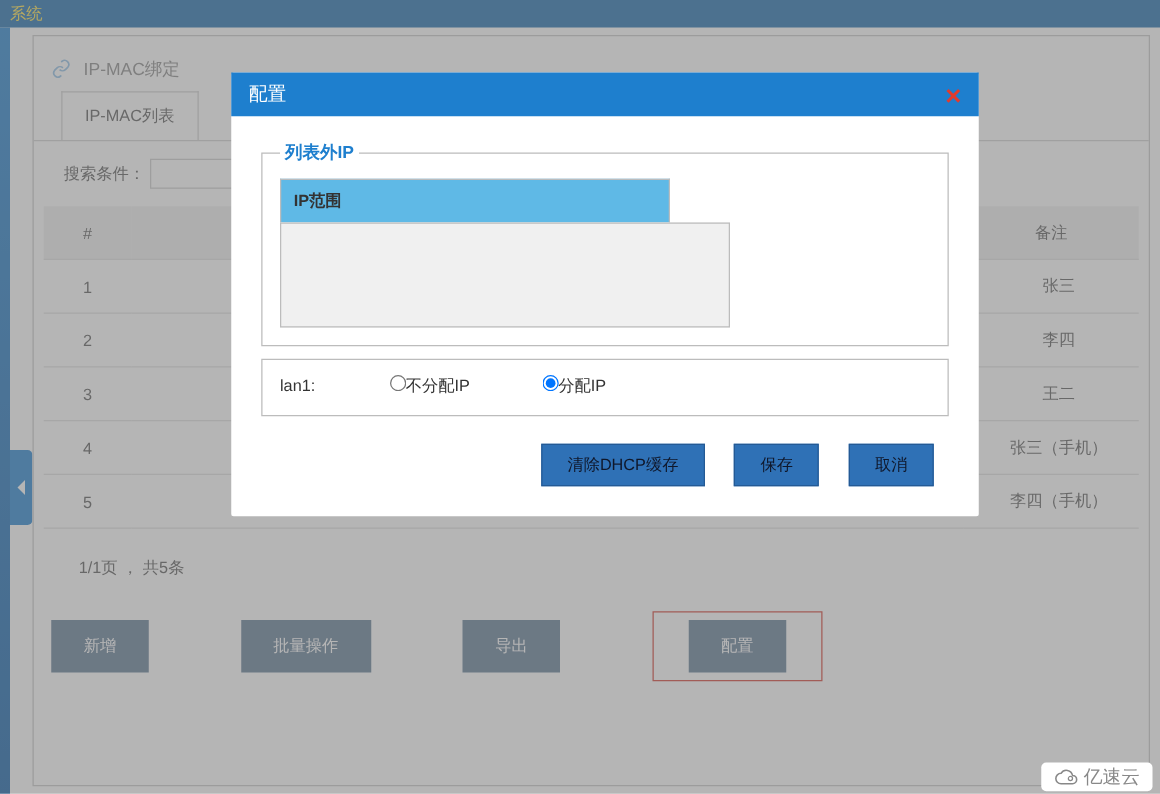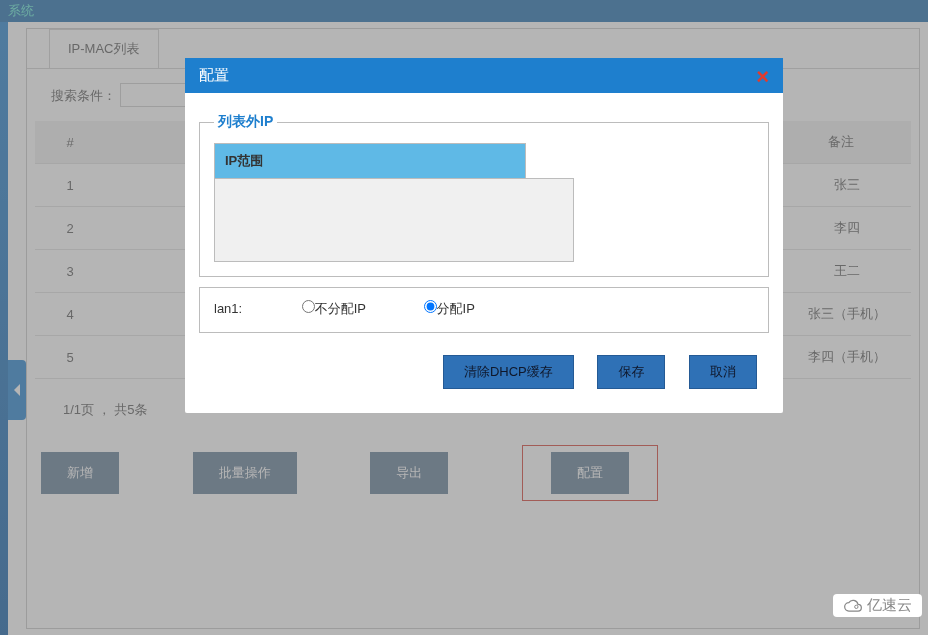--- a/index.html
+++ b/index.html
@@ -1,17 +1,17 @@
 <!DOCTYPE html>
 <html><head>
 <meta charset="utf-8">
 <style>
 * { box-sizing: border-box; margin: 0; padding: 0; }
 body { font-family: "Microsoft YaHei", Arial, sans-serif; font-size: 13px; background: #fff; width: 928px; height: 635px; overflow: hidden; position: relative; }
-.topbar { background: #1769aa; height: 22px; color: #5eead4; padding: 2px 8px; font-size: 13px; font-family: Liberation Mono, monospace; }
+.topbar { background: #1769aa; height: 22px; color: #fde047; padding: 2px 8px; font-size: 13px; font-family: Liberation Mono, monospace; }
 .ribbon-left { position: absolute; left: 0; top: 22px; width: 8px; height: 613px; background: linear-gradient(#1e7fce,#0a5aa5); }
 .ribbon-tab { position: absolute; left: 8px; top: 360px; width: 18px; height: 60px; background: #1e7fce; border-radius: 0 4px 4px 0; }
 .ribbon-tab::before { content:""; position:absolute; left:6px; top:24px; border-top:6px solid transparent; border-bottom:6px solid transparent; border-right:6px solid #fff; }
 .main-wrap { position: absolute; left: 26px; top: 28px; right: 8px; bottom: 6px; border: 1px solid #c8c8c8; background: #fff; }
 .crumb { padding: 18px 14px 8px; font-size: 14px; color: #888; }
 .link-icon { width:16px; height:16px; display:inline-block; vertical-align:-3px; margin-right:6px; }
 .tabrow { border-bottom: 1px solid #d0d0d0; padding-left: 22px; }
 .tab { display:inline-block; border:1px solid #d0d0d0; border-bottom:none; padding: 10px 18px; background:#fff; color:#555; font-size:13px; }
 .search-row { padding: 14px 24px; color:#555; }
 .search-input { width: 200px; height: 24px; border:1px solid #ccc; }
@@ -24,47 +24,54 @@
 .btnrow { padding: 4px 14px 30px; }
 .btn-gray { display:inline-block; background:#5e7a93; color:#ffffff; padding: 12px 26px; margin-right: 70px; font-size:13px; cursor:pointer; border:none; }
 .btn-gray.last { margin-right: 0; }
 .config-hi { display:inline-block; border:1px solid #d43a2f; padding: 6px 28px; }
 .config-hi .btn-gray { margin:0; }
 
 .overlay { position:absolute; left:0; top:0; right:0; bottom:0; background: rgba(120,120,120,0.55); }
 .dialog { position:absolute; left:185px; top:58px; width:598px; background:#fff; border-radius:2px; }
 .dlg-hdr { background:#1e7fce; color:#fff; padding: 8px 14px; font-size:15px; position:relative; }
 .dlg-close { position:absolute; right:14px; top:6px; color:#e23b2e; font-size:22px; font-weight:bold; cursor:pointer; font-family: Arial; }
-.dlg-body { padding: 10px 14px 20px; background: rgba(255,255,255,0.1); }
+.dlg-body { padding: 10px 24px 20px; background: rgba(255,255,255,0.1); }
 fieldset { border: 1px solid #bcbcbc; margin: 10px 0 4px; padding: 12px 14px 14px; }
 legend { color:#1e7fce; font-size:14px; padding: 0 4px; font-weight:bold; }
 .optrow { margin-bottom: 10px; color:#333; }
 .optrow label { margin-right: 34px; }
 .optrow input[type=radio] { margin-right: 4px; }
 .iphdr { background:#5fb9e6; color:#333; font-weight:bold; padding: 8px 10px; border:1px solid #bcbcbc; border-bottom:none; width: 312px; }
 .ipbox { width: 360px; height: 84px; border:1px solid #bcbcbc; background:#f0f0f0; resize: both; }
 .lanrow { color:#333; }
 .lanrow span.lbl { display:inline-block; width:60px; }
 .lanrow label { margin-left: 24px; margin-right: 30px; }
 .dlg-btns { text-align: right; padding: 18px 12px 4px; }
 .btn-blue { background:#2f71b6; color:#0f172a; padding: 7px 20px; border:1px solid #245a95; margin-left: 20px; font-size:13px; cursor:pointer; }
 
-.watermark { position:absolute; right:6px; bottom:18px; background:#fff; padding:2px 10px; color:#888; font-size:15px; border-radius:4px; }
+.watermark { position:absolute; right:6px; bottom:2px; background:#fff; padding:2px 10px; color:#888; font-size:15px; border-radius:4px; }
 .watermark svg { vertical-align:-4px; margin-right:4px; }
 </style>
 </head>
 <body>
 
 <div class="topbar">
   <span>系统</span>
 </div>
 <div class="ribbon-left"></div>
 <div class="ribbon-tab"></div>
 
 <div class="main-wrap">
+  <div class="crumb">
+    <svg class="link-icon" viewBox="0 0 24 24" fill="none" stroke="#8fbfe6" stroke-width="2">
+        <path d="M10 13a5 5 0 0 0 7 0l3-3a5 5 0 0 0-7-7l-1 1"></path>
+        <path d="M14 11a5 5 0 0 0-7 0l-3 3a5 5 0 0 0 7 7l1-1"></path>
+      </svg>
+    <span>IP-MAC绑定</span>
+  </div>
   <div class="tabrow">
     <span class="tab">IP-MAC列表</span>
   </div>
   <div class="search-row">
     <span>搜索条件：</span>
     <input class="search-input" style="">
   </div>
   <table class="tbl">
     <thead>
       <tr>

